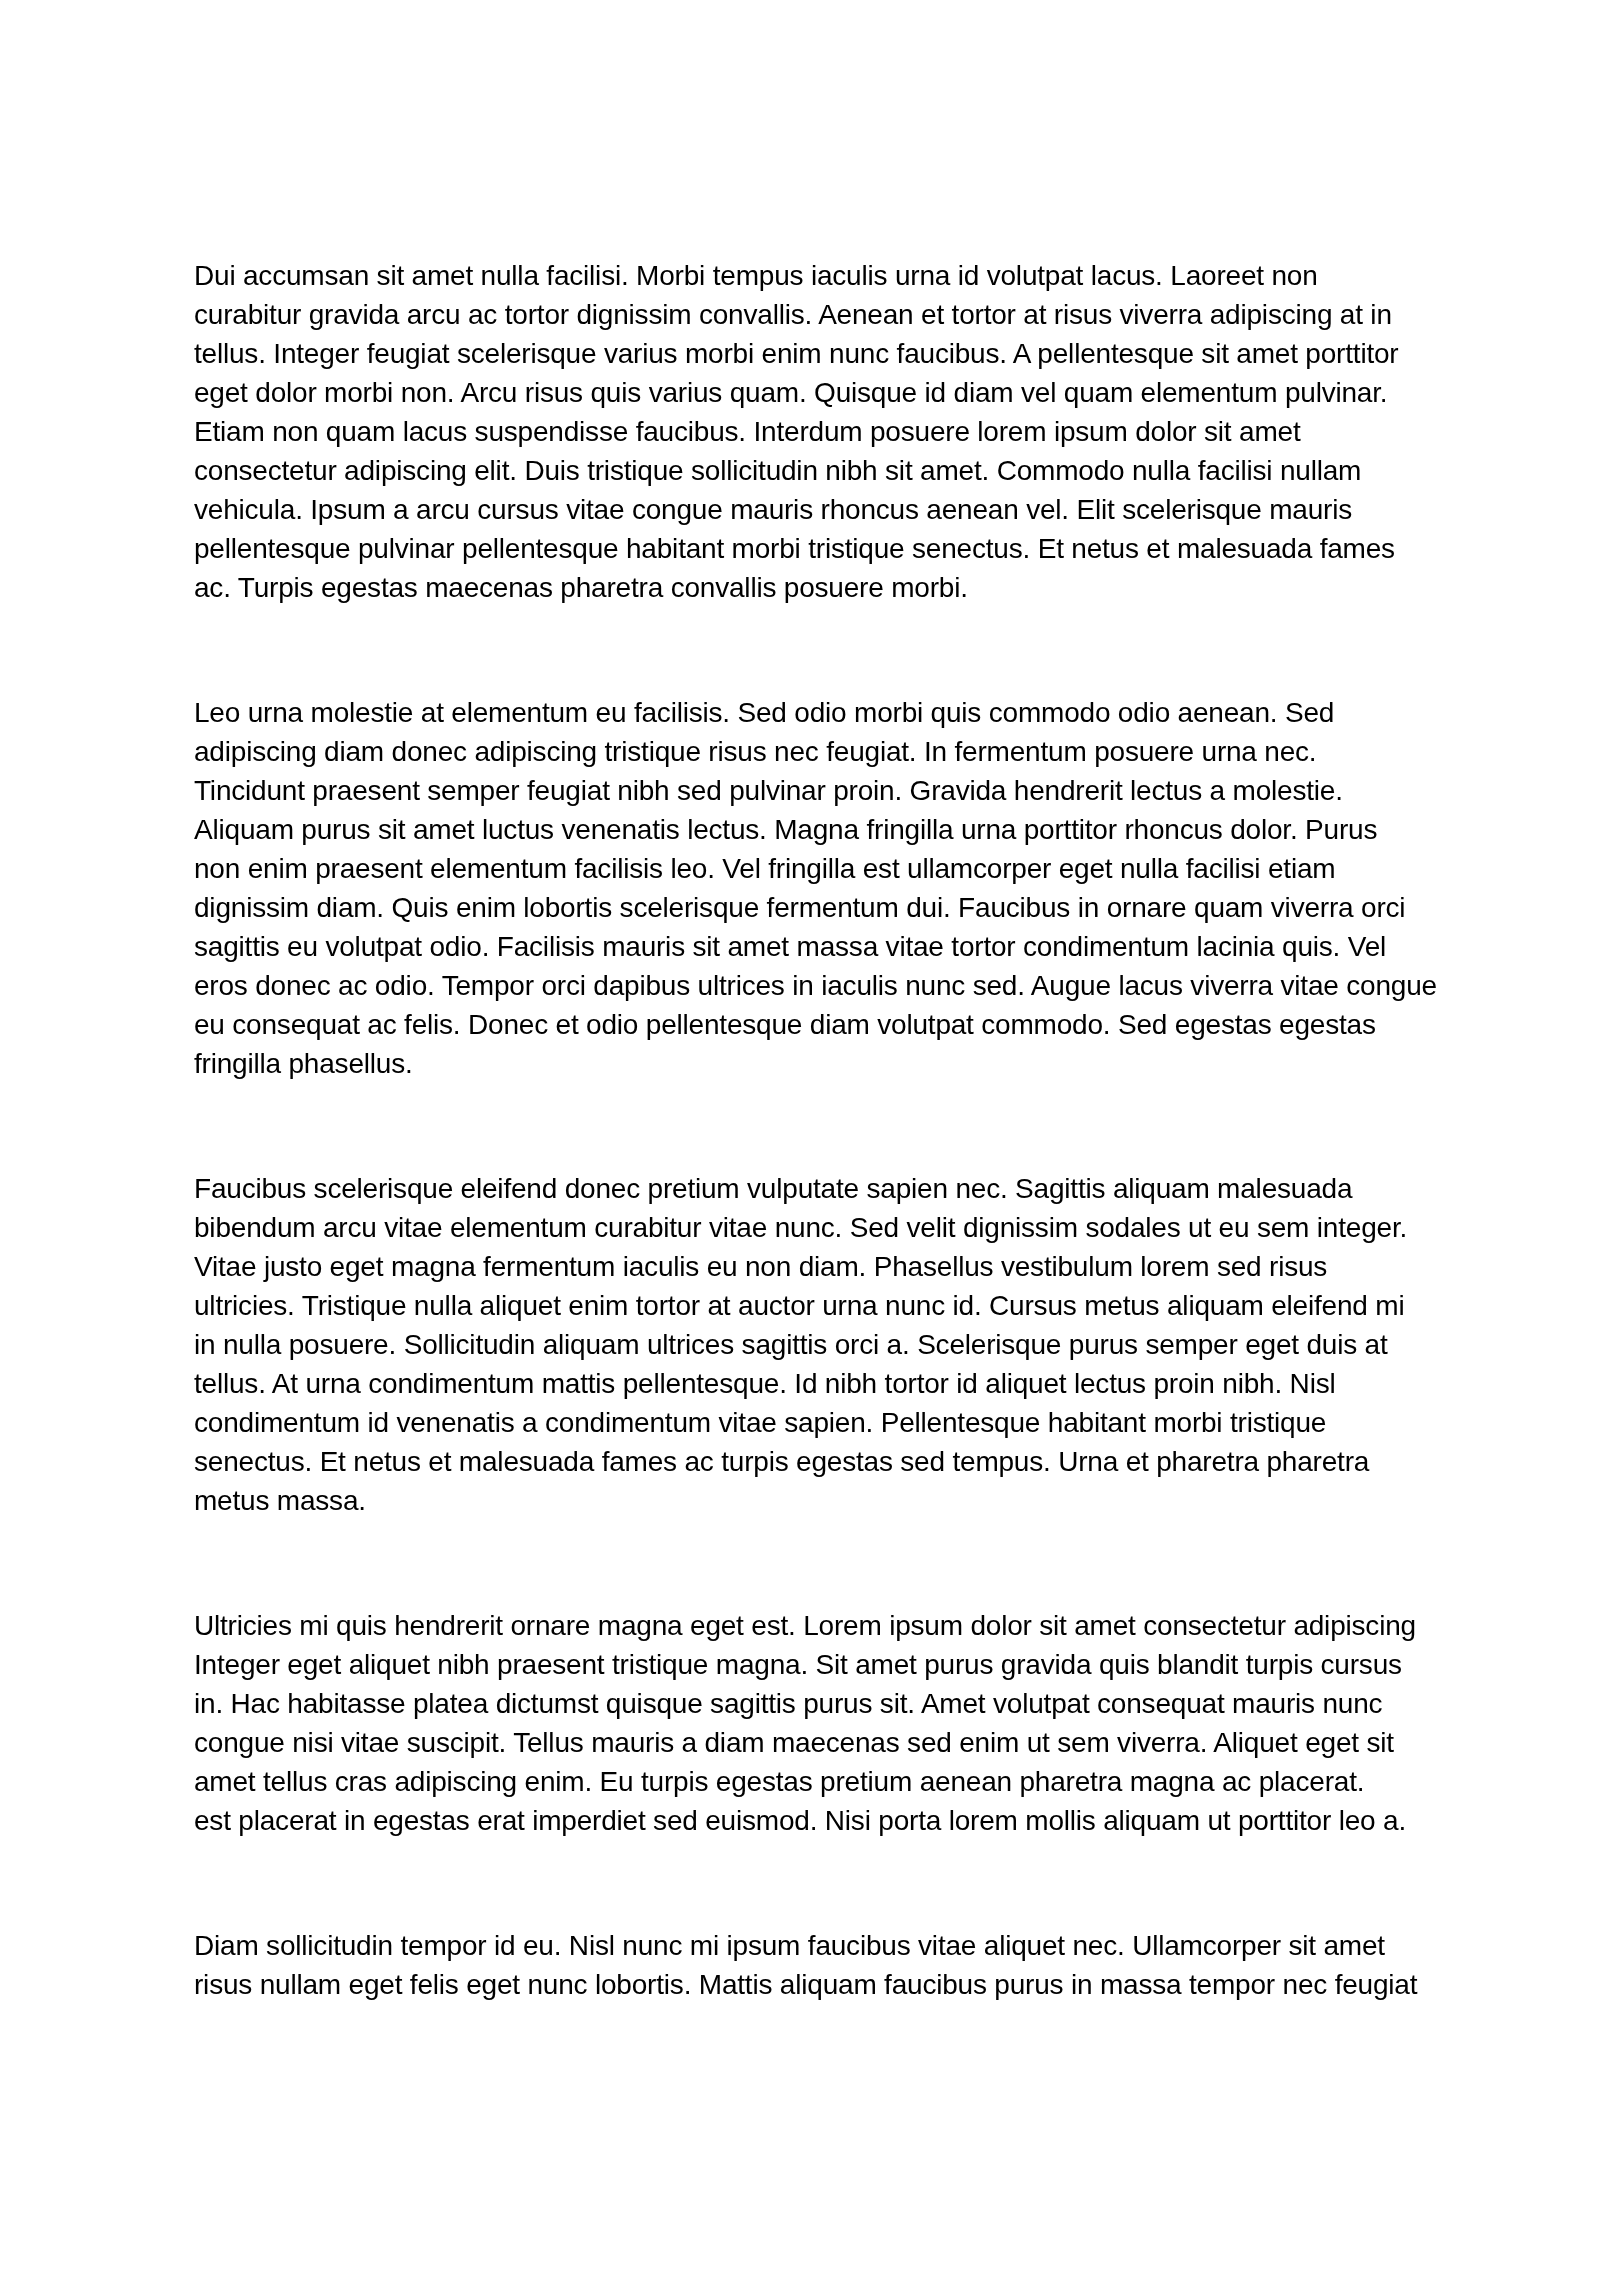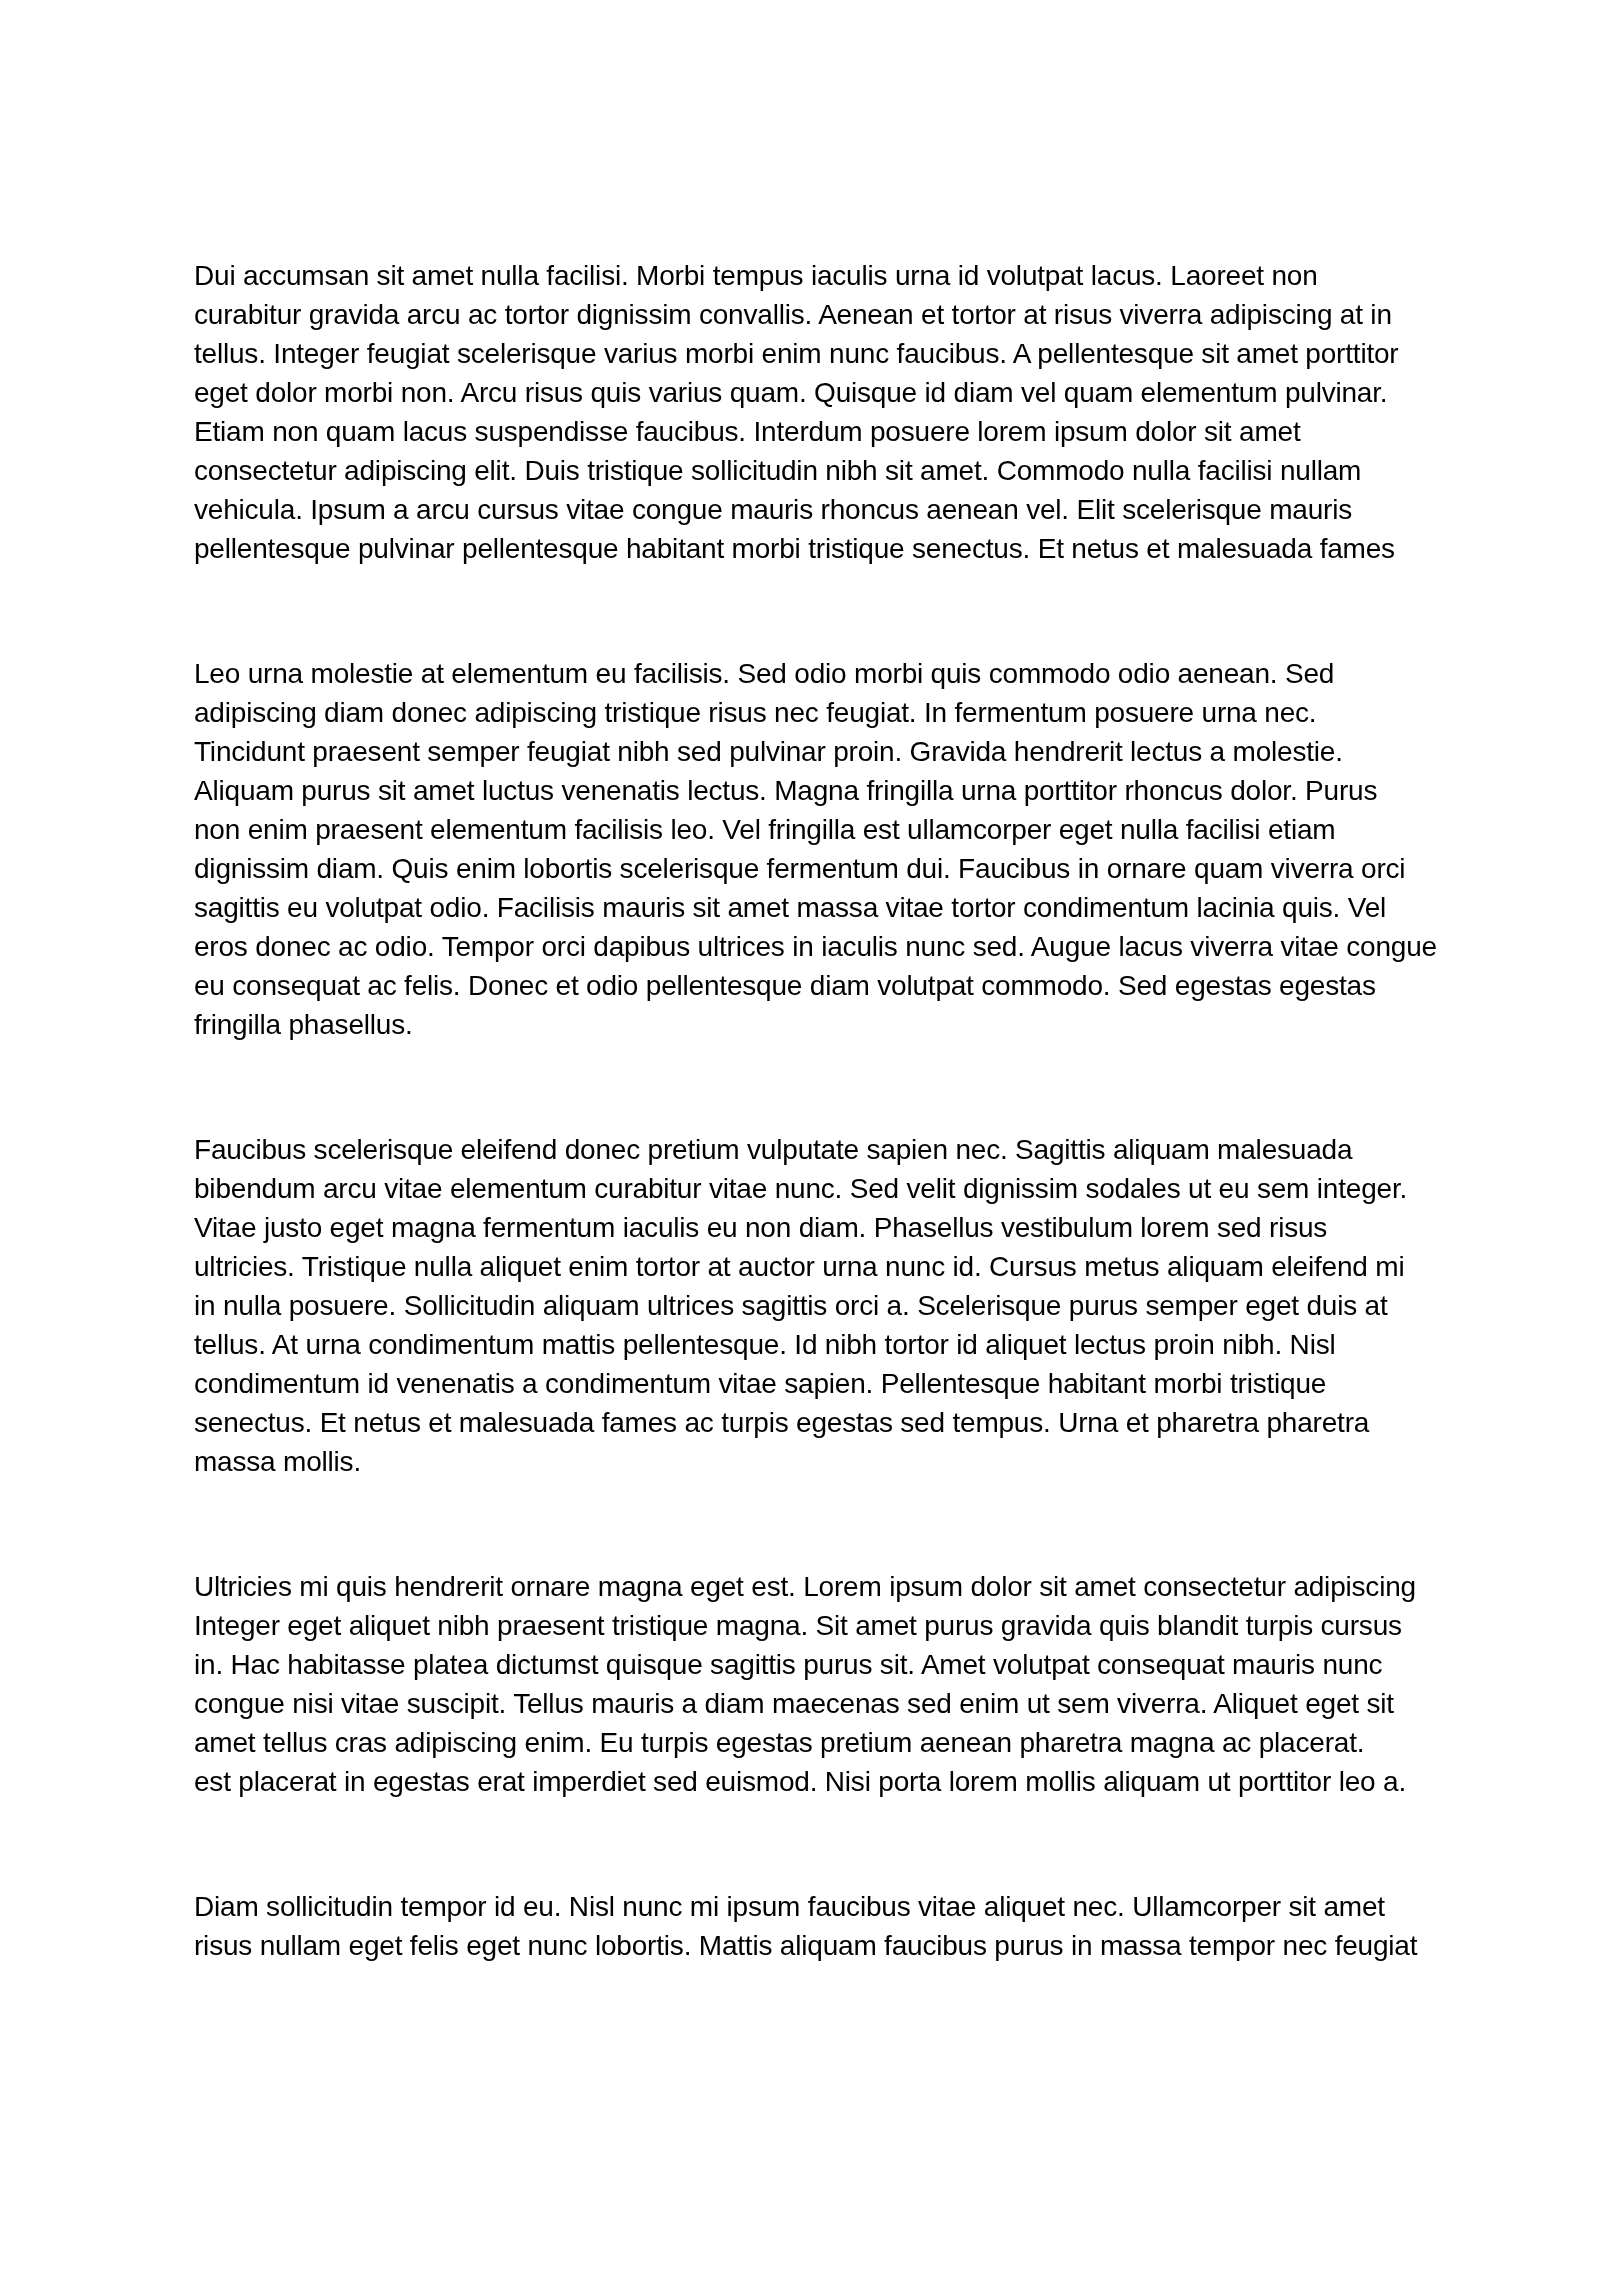--- a/index.html
+++ b/index.html
@@ -46,20 +46,21 @@
   <div class="doc-body">
     <p class="para">
         <span class="text-line">Dui accumsan sit amet nulla facilisi. Morbi tempus iaculis urna id volutpat lacus. Laoreet non</span>
         <span class="text-line">curabitur gravida arcu ac tortor dignissim convallis. Aenean et tortor at risus viverra adipiscing at in</span>
         <span class="text-line">tellus. Integer feugiat scelerisque varius morbi enim nunc faucibus. A pellentesque sit amet porttitor</span>
         <span class="text-line">eget dolor morbi non. Arcu risus quis varius quam. Quisque id diam vel quam elementum pulvinar.</span>
         <span class="text-line">Etiam non quam lacus suspendisse faucibus. Interdum posuere lorem ipsum dolor sit amet</span>
         <span class="text-line">consectetur adipiscing elit. Duis tristique sollicitudin nibh sit amet. Commodo nulla facilisi nullam</span>
         <span class="text-line">vehicula. Ipsum a arcu cursus vitae congue mauris rhoncus aenean vel. Elit scelerisque mauris</span>
         <span class="text-line">pellentesque pulvinar pellentesque habitant morbi tristique senectus. Et netus et malesuada fames</span>
+        <span class="text-line">ac. Turpis egestas maecenas pharetra convallis posuere morbi.</span>
       </p>
     <p class="para">
         <span class="text-line">Leo urna molestie at elementum eu facilisis. Sed odio morbi quis commodo odio aenean. Sed</span>
         <span class="text-line">adipiscing diam donec adipiscing tristique risus nec feugiat. In fermentum posuere urna nec.</span>
         <span class="text-line">Tincidunt praesent semper feugiat nibh sed pulvinar proin. Gravida hendrerit lectus a molestie.</span>
         <span class="text-line">Aliquam purus sit amet luctus venenatis lectus. Magna fringilla urna porttitor rhoncus dolor. Purus</span>
         <span class="text-line">non enim praesent elementum facilisis leo. Vel fringilla est ullamcorper eget nulla facilisi etiam</span>
         <span class="text-line">dignissim diam. Quis enim lobortis scelerisque fermentum dui. Faucibus in ornare quam viverra orci</span>
         <span class="text-line">sagittis eu volutpat odio. Facilisis mauris sit amet massa vitae tortor condimentum lacinia quis. Vel</span>
         <span class="text-line">eros donec ac odio. Tempor orci dapibus ultrices in iaculis nunc sed. Augue lacus viverra vitae congue</span>
@@ -68,21 +69,21 @@
       </p>
     <p class="para">
         <span class="text-line">Faucibus scelerisque eleifend donec pretium vulputate sapien nec. Sagittis aliquam malesuada</span>
         <span class="text-line">bibendum arcu vitae elementum curabitur vitae nunc. Sed velit dignissim sodales ut eu sem integer.</span>
         <span class="text-line">Vitae justo eget magna fermentum iaculis eu non diam. Phasellus vestibulum lorem sed risus</span>
         <span class="text-line">ultricies. Tristique nulla aliquet enim tortor at auctor urna nunc id. Cursus metus aliquam eleifend mi</span>
         <span class="text-line">in nulla posuere. Sollicitudin aliquam ultrices sagittis orci a. Scelerisque purus semper eget duis at</span>
         <span class="text-line">tellus. At urna condimentum mattis pellentesque. Id nibh tortor id aliquet lectus proin nibh. Nisl</span>
         <span class="text-line">condimentum id venenatis a condimentum vitae sapien. Pellentesque habitant morbi tristique</span>
         <span class="text-line">senectus. Et netus et malesuada fames ac turpis egestas sed tempus. Urna et pharetra pharetra</span>
-        <span class="text-line">massa mollis.</span>
+        <span class="text-line">metus massa.</span>
       </p>
     <p class="para">
         <span class="text-line">Ultricies mi quis hendrerit ornare magna eget est. Lorem ipsum dolor sit amet consectetur adipiscing</span>
         <span class="text-line">Integer eget aliquet nibh praesent tristique magna. Sit amet purus gravida quis blandit turpis cursus</span>
         <span class="text-line">in. Hac habitasse platea dictumst quisque sagittis purus sit. Amet volutpat consequat mauris nunc</span>
         <span class="text-line">congue nisi vitae suscipit. Tellus mauris a diam maecenas sed enim ut sem viverra. Aliquet eget sit</span>
         <span class="text-line">amet tellus cras adipiscing enim. Eu turpis egestas pretium aenean pharetra magna ac placerat.</span>
         <span class="text-line">est placerat in egestas erat imperdiet sed euismod. Nisi porta lorem mollis aliquam ut porttitor leo a.</span>
       </p>
     <p class="para">

